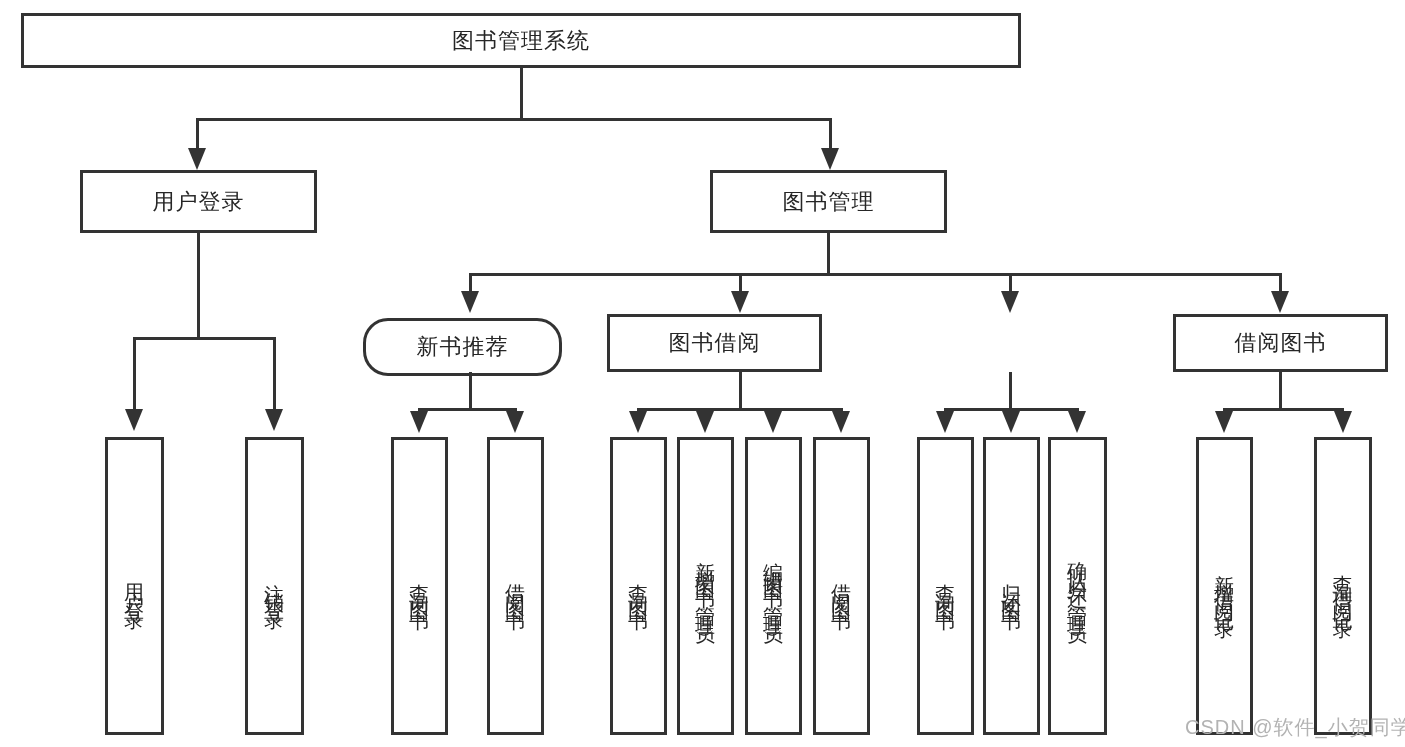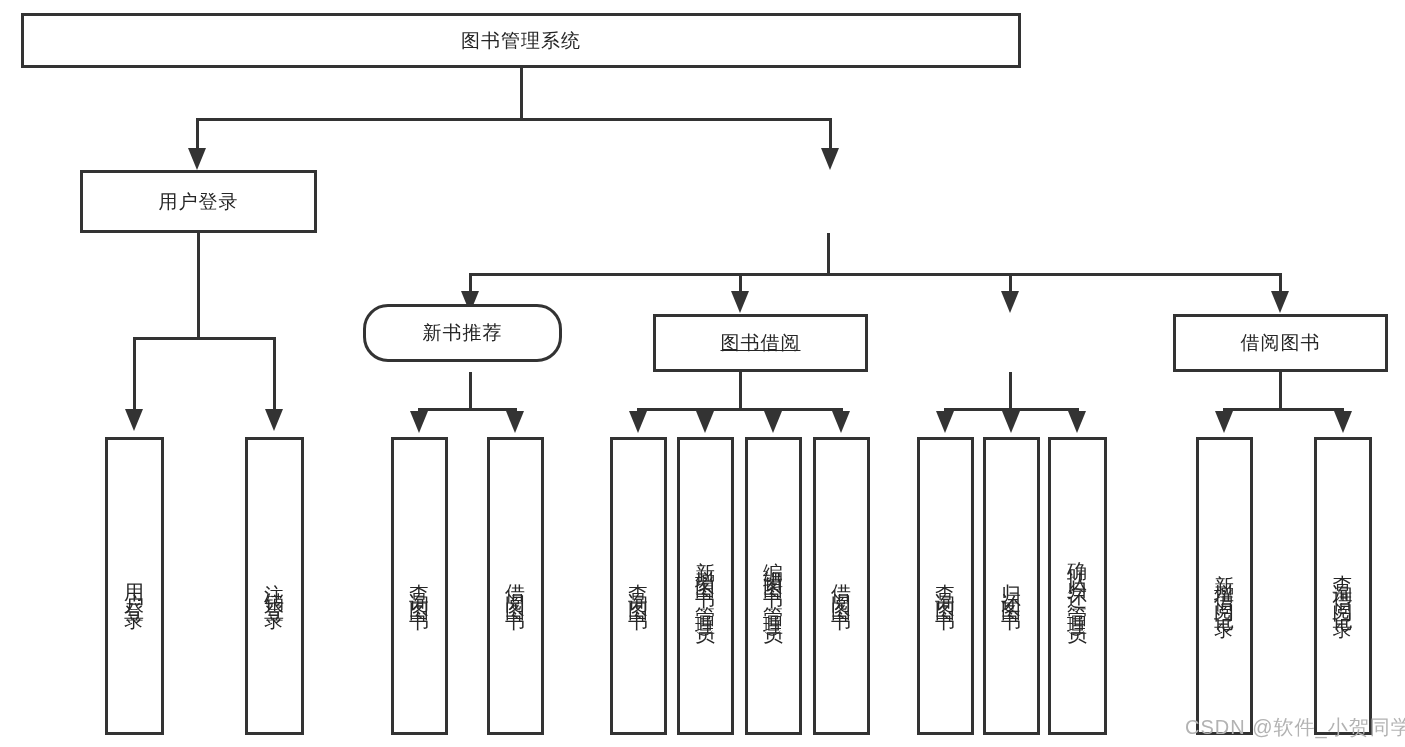--- a/index.html
+++ b/index.html
@@ -12,21 +12,21 @@
   }
   .box{
     position:absolute;
     box-sizing:border-box;
     border:3px solid var(--line,#333333);
     background:#ffffff;
     display:flex;
     align-items:center;
     justify-content:center;
     color:var(--text,#262626);
-    font-size:19px;
+    font-size:22px;
     letter-spacing:1px;
   }
   .vbox{
     writing-mode:vertical-rl;
     text-orientation:mixed;
     font-size:20px;
     letter-spacing:9px;
     line-height:1;
   }
   .hline,.vline{position:absolute;background:var(--line,#333333);}
@@ -57,41 +57,42 @@
   <div class="box" style="left:21px;top:13px;width:1000px;height:55px;">图书管理系统</div>
 
   <div class="vline" style="left:520px;top:68px;height:50px;"></div>
   <div class="hline" style="left:196px;top:118px;width:636px;"></div>
   <div class="vline" style="left:196px;top:118px;height:30px;"></div>
   <div class="arrow" style="left:188px;top:148px;"></div>
   <div class="vline" style="left:829px;top:118px;height:30px;"></div>
   <div class="arrow" style="left:821px;top:148px;"></div>
 
   <div class="box" style="left:80px;top:170px;width:237px;height:63px;">用户登录</div>
+  <div class="box" style="left:710px;top:170px;width:237px;height:63px;">图书管理</div>
 
   <div class="vline" style="left:197px;top:233px;height:104px;"></div>
   <div class="hline" style="left:133px;top:337px;width:143px;"></div>
   <div class="vline" style="left:133px;top:337px;height:72px;"></div>
   <div class="arrow" style="left:125px;top:409px;"></div>
   <div class="vline" style="left:273px;top:337px;height:72px;"></div>
   <div class="arrow" style="left:265px;top:409px;"></div>
 
   <div class="vline" style="left:827px;top:233px;height:40px;"></div>
   <div class="hline" style="left:469px;top:273px;width:813px;"></div>
   <div class="vline" style="left:469px;top:273px;height:20px;"></div>
   <div class="arrow" style="left:461px;top:291px;"></div>
   <div class="vline" style="left:739px;top:273px;height:20px;"></div>
   <div class="arrow" style="left:731px;top:291px;"></div>
   <div class="vline" style="left:1009px;top:273px;height:20px;"></div>
   <div class="arrow" style="left:1001px;top:291px;"></div>
   <div class="vline" style="left:1279px;top:273px;height:20px;"></div>
   <div class="arrow" style="left:1271px;top:291px;"></div>
 
-  <div class="box" style="left:363px;top:304px;width:199px;height:58px;border-radius:25px;">新书推荐</div>
-  <div class="box" style="left:653px;top:314px;width:215px;height:58px;text-decoration:underline;">图书借阅</div>
+  <div class="box" style="left:363px;top:318px;width:199px;height:58px;border-radius:25px;">新书推荐</div>
+  <div class="box" style="left:607px;top:314px;width:215px;height:58px;">图书借阅</div>
   <div class="box" style="left:1173px;top:314px;width:215px;height:58px;">借阅图书</div>
 
   <div class="vline" style="left:469px;top:372px;height:36px;"></div>
   <div class="hline" style="left:418px;top:408px;width:99px;"></div>
   <div class="arrow" style="left:410px;top:411px;"></div>
   <div class="arrow" style="left:506px;top:411px;"></div>
 
   <div class="vline" style="left:739px;top:372px;height:36px;"></div>
   <div class="hline" style="left:637px;top:408px;width:206px;"></div>
   <div class="arrow" style="left:629px;top:411px;"></div>

